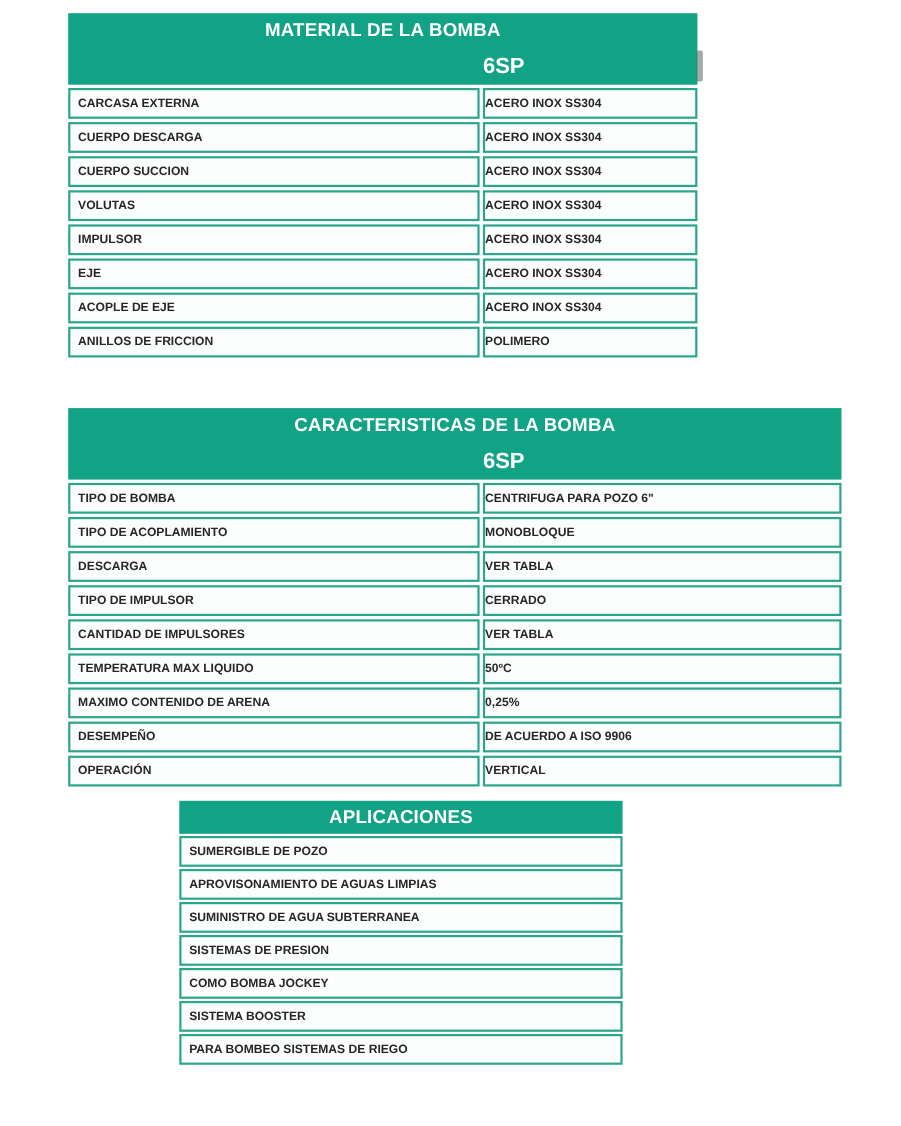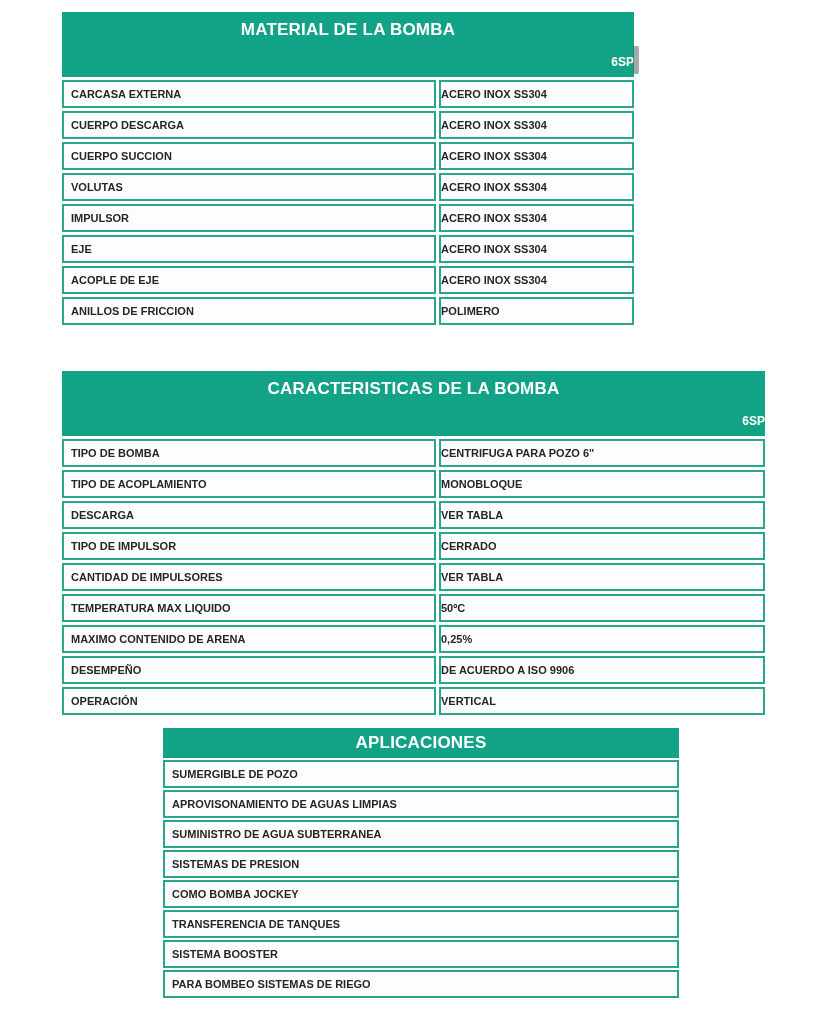--- a/index.html
+++ b/index.html
@@ -11,30 +11,30 @@
   *{margin:0;padding:0;box-sizing:border-box;}
   html,body{background:#ffffff;}
   body{
     width:819px;height:1024px;position:relative;overflow:hidden;
     font-family:"Liberation Sans", sans-serif;
     font-weight:700;color:var(--ink);
   }
   .tbl{position:absolute;}
   .tbl-material{left:62px;top:12px;width:572px;}
   .tbl-caracteristicas{left:62px;top:371px;width:703px;}
-  .tbl-aplicaciones{left:163px;top:728px;width:516px;}
+  .tbl-aplicaciones{left:163px;top:728px;width:403px;}
 
   .thead{
     background:var(--teal);color:#ffffff;height:65px;
     display:flex;flex-direction:column;justify-content:space-around;
     position:relative;
   }
   .thead-title{text-align:center;font-size:17px;letter-spacing:.2px;}
   .thead-model{display:grid;grid-template-columns:377px 1fr;}
-  .thead-model-label{text-align:right;font-size:12px;}
+  .thead-model-label{text-align:left;font-size:20px;}
   
   .thead-shadow::after{
     content:"";position:absolute;right:-5px;top:34px;width:6px;height:28px;
     background:rgba(84,104,98,0.55);border-radius:2px;
   }
 
   .thead-simple{height:30px;justify-content:center;}
 
   .rows{display:flex;flex-direction:column;gap:3px;padding-top:3px;}
   .tbl-aplicaciones .rows{gap:2px;padding-top:2px;}
@@ -160,23 +160,20 @@
       <div class="row row-single">
         <div class="cell cell-label">SUMINISTRO DE AGUA SUBTERRANEA</div>
       </div>
       <div class="row row-single">
         <div class="cell cell-label">SISTEMAS DE PRESION</div>
       </div>
       <div class="row row-single">
         <div class="cell cell-label">COMO BOMBA JOCKEY</div>
       </div>
       <div class="row row-single">
-        <div class="cell cell-label">TRANSFERENCIA DE TANQUES</div>
-      </div>
-      <div class="row row-single">
         <div class="cell cell-label">SISTEMA BOOSTER</div>
       </div>
       <div class="row row-single">
         <div class="cell cell-label">PARA BOMBEO SISTEMAS DE RIEGO</div>
       </div>
     </div>
   </section>
 
 </div>
 

